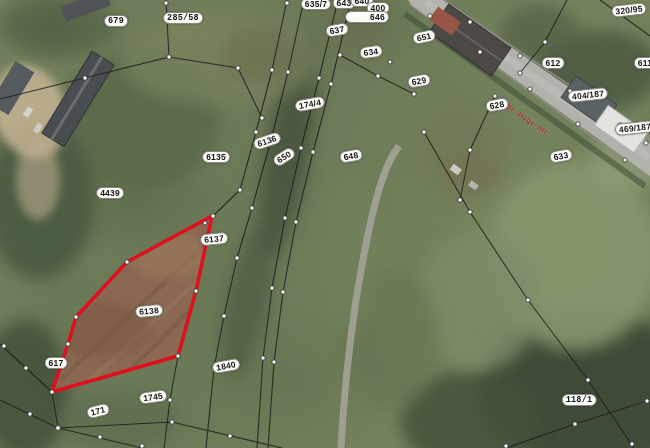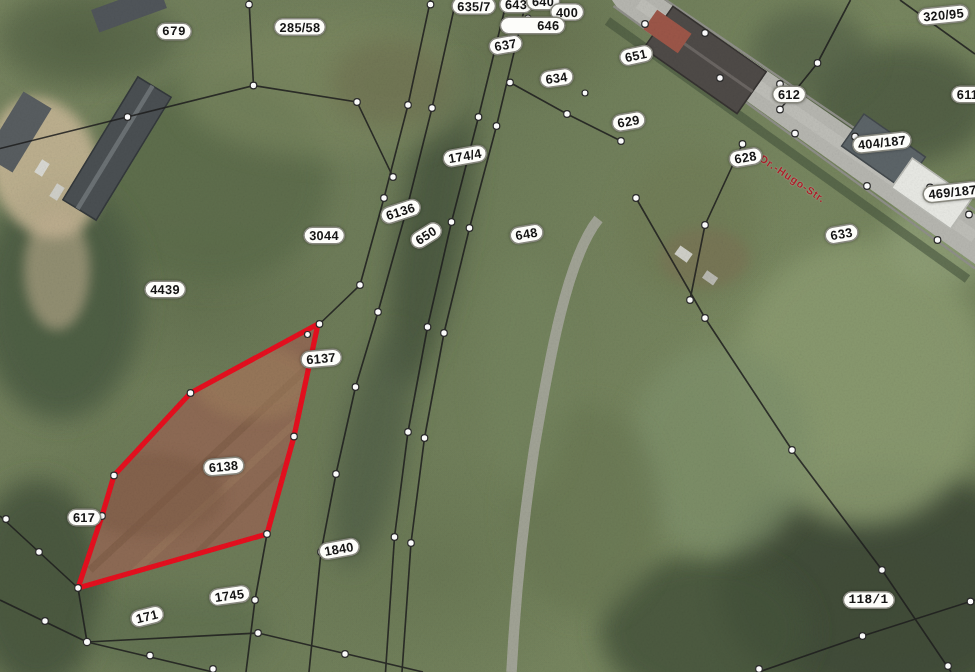--- a/index.html
+++ b/index.html
@@ -238,44 +238,44 @@
         <circle cx="520" cy="73" r="2.2"></circle>
     </g>
 
     <rect width="650" height="448" filter="url(#grain)" opacity=".15" style="mix-blend-mode:multiply"></rect>
   </svg>
 
   <div class="street-name" style="left:528px;top:120px;transform:translate(-50%,-50%) rotate(34deg);">Dr.-Hugo-Str.</div>
 
   <div class="labels">
       <div class="badge" style="left: 116px; top: 21px; transform: translate(-50%, -50%) rotate(0deg); font-family: Liberation Mono, monospace;">679</div>
-      <div class="badge" style="left: 200px; top: 18px; transform: translate(-50%, -50%) rotate(0deg);">285/58</div>
+      <div class="badge" style="left: 183px; top: 18px; transform: translate(-50%, -50%) rotate(0deg); font-family: Liberation Mono, monospace;">285/58</div>
       <div class="badge" style="left: 316px; top: 4px; transform: translate(-50%, -50%) rotate(0deg);">635/7</div>
       <div class="badge" style="left: 344px; top: 3px; transform: translate(-50%, -50%) rotate(0deg);">643</div>
       <div class="badge" style="left: 362px; top: 1px; transform: translate(-50%, -50%) rotate(0deg);">640</div>
       <div class="badge" style="left: 337px; top: 30px; transform: translate(-50%, -50%) rotate(-10deg);">637</div>
       <div class="badge" style="left: 378px; top: 8px; transform: translate(-50%, -50%) rotate(0deg);">400</div>
-      <div class="badge" style="left: 355px; top: 17px; transform: translate(-50%, -50%) rotate(0deg); padding-left: 24px;">646</div>
+      <div class="badge" style="left: 367px; top: 17px; transform: translate(-50%, -50%) rotate(0deg); padding-left: 24px;">646</div>
       <div class="badge" style="left: 424px; top: 37px; transform: translate(-50%, -50%) rotate(-12deg);">651</div>
       <div class="badge" style="left: 371px; top: 52px; transform: translate(-50%, -50%) rotate(-8deg);">634</div>
       <div class="badge" style="left: 419px; top: 81px; transform: translate(-50%, -50%) rotate(-10deg);">629</div>
-      <div class="badge" style="left: 526px; top: 63px; transform: translate(-50%, -50%) rotate(0deg);">612</div>
+      <div class="badge" style="left: 553px; top: 63px; transform: translate(-50%, -50%) rotate(0deg);">612</div>
       <div class="badge" style="left: 645px; top: 63px; transform: translate(-50%, -50%) rotate(0deg);">611</div>
       <div class="badge" style="left: 629px; top: 10px; transform: translate(-50%, -50%) rotate(-6deg);">320/95</div>
       <div class="badge" style="left: 588px; top: 95px; transform: translate(-50%, -50%) rotate(-6deg);">404/187</div>
       <div class="badge" style="left: 635px; top: 128px; transform: translate(-50%, -50%) rotate(-6deg);">469/187</div>
       <div class="badge" style="left: 497px; top: 105px; transform: translate(-50%, -50%) rotate(-10deg);">628</div>
       <div class="badge" style="left: 561px; top: 156px; transform: translate(-50%, -50%) rotate(-10deg);">633</div>
       <div class="badge" style="left: 310px; top: 104px; transform: translate(-50%, -50%) rotate(-10deg);">174/4</div>
       <div class="badge" style="left: 267px; top: 141px; transform: translate(-50%, -50%) rotate(-18deg);">6136</div>
-      <div class="badge" style="left: 216px; top: 157px; transform: translate(-50%, -50%) rotate(0deg);">3044</div>
+      <div class="badge" style="left: 216px; top: 157px; transform: translate(-50%, -50%) rotate(0deg);">6135</div>
       <div class="badge" style="left: 284px; top: 157px; transform: translate(-50%, -50%) rotate(-32deg);">650</div>
       <div class="badge" style="left: 351px; top: 156px; transform: translate(-50%, -50%) rotate(-10deg);">648</div>
       <div class="badge" style="left: 110px; top: 193px; transform: translate(-50%, -50%) rotate(0deg);">4439</div>
       <div class="badge" style="left: 214px; top: 239px; transform: translate(-50%, -50%) rotate(-5deg);">6137</div>
       <div class="badge" style="left: 149px; top: 311px; transform: translate(-50%, -50%) rotate(-5deg);">6138</div>
-      <div class="badge" style="left: 56px; top: 345px; transform: translate(-50%, -50%) rotate(0deg); text-align: center;">617</div>
+      <div class="badge" style="left: 56px; top: 363px; transform: translate(-50%, -50%) rotate(0deg); text-align: center;">617</div>
       <div class="badge" style="left: 226px; top: 366px; transform: translate(-50%, -50%) rotate(-10deg);">1840</div>
       <div class="badge" style="left: 153px; top: 397px; transform: translate(-50%, -50%) rotate(-8deg);">1745</div>
       <div class="badge" style="left: 98px; top: 411px; transform: translate(-50%, -50%) rotate(-14deg);">171</div>
       <div class="badge" style="left: 579px; top: 400px; transform: translate(-50%, -50%) rotate(0deg); font-family: Liberation Mono, monospace;">118/1</div>
     </div>
 </div>
 
 </body></html>

